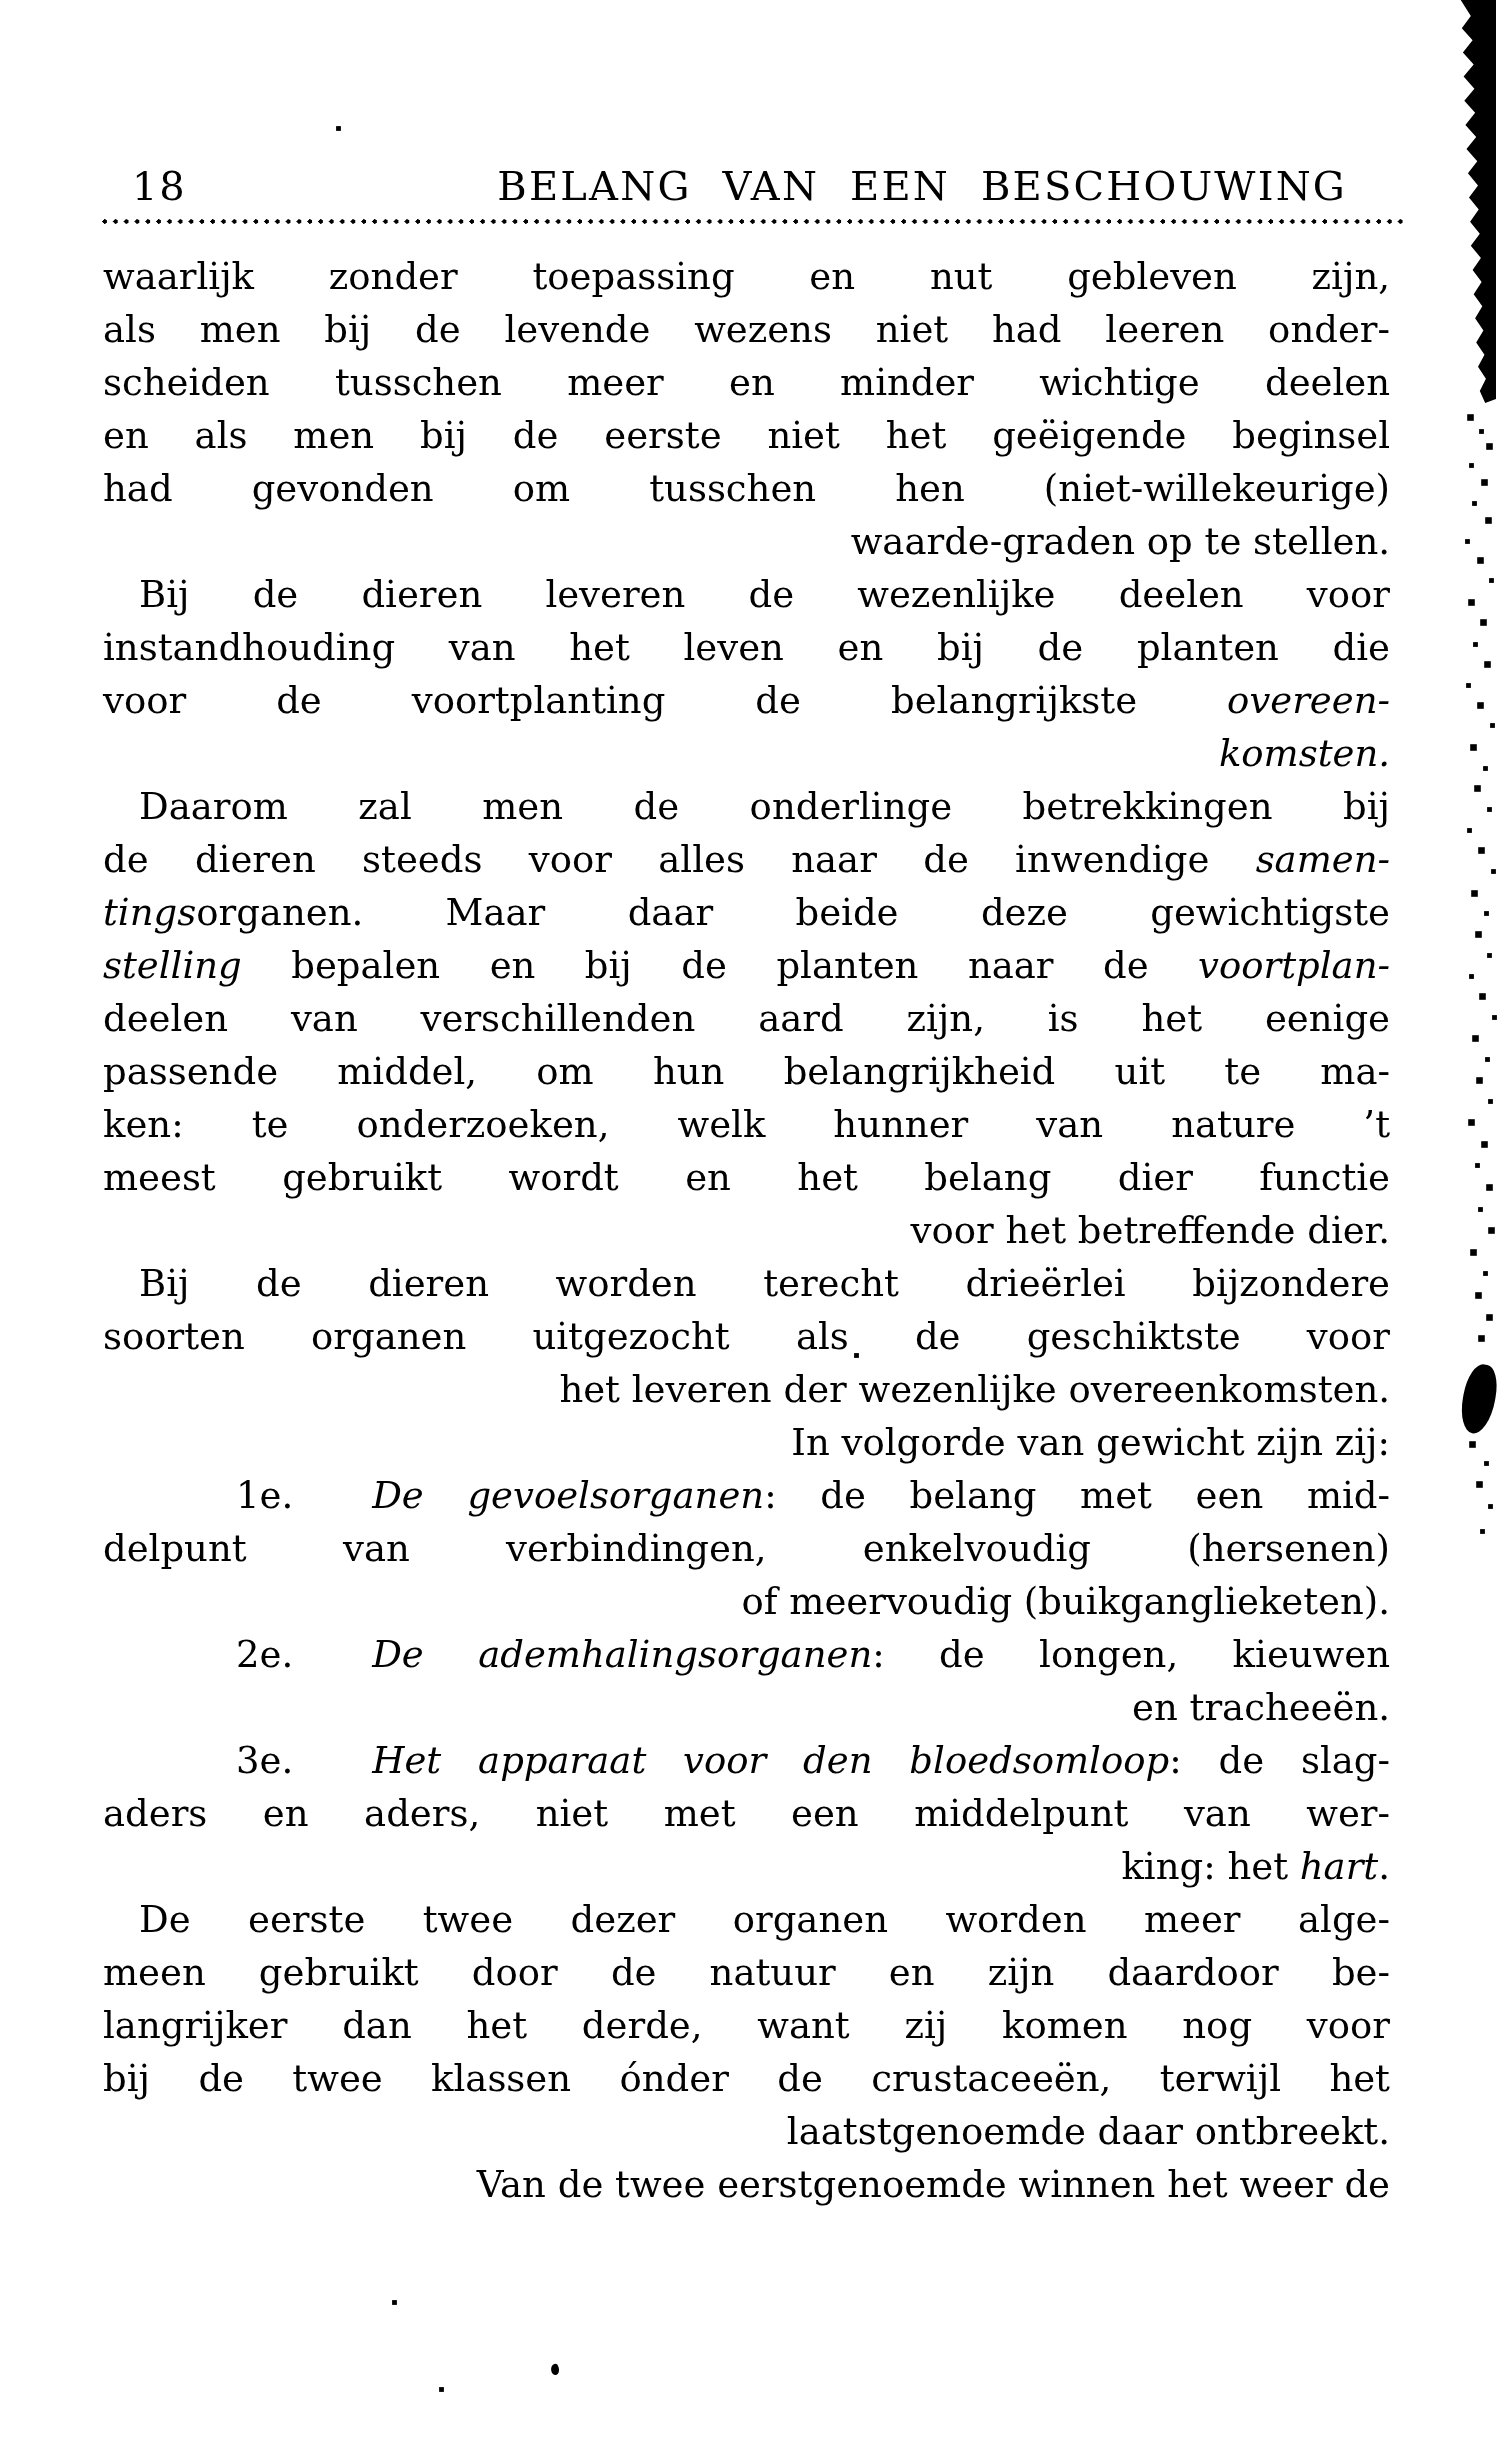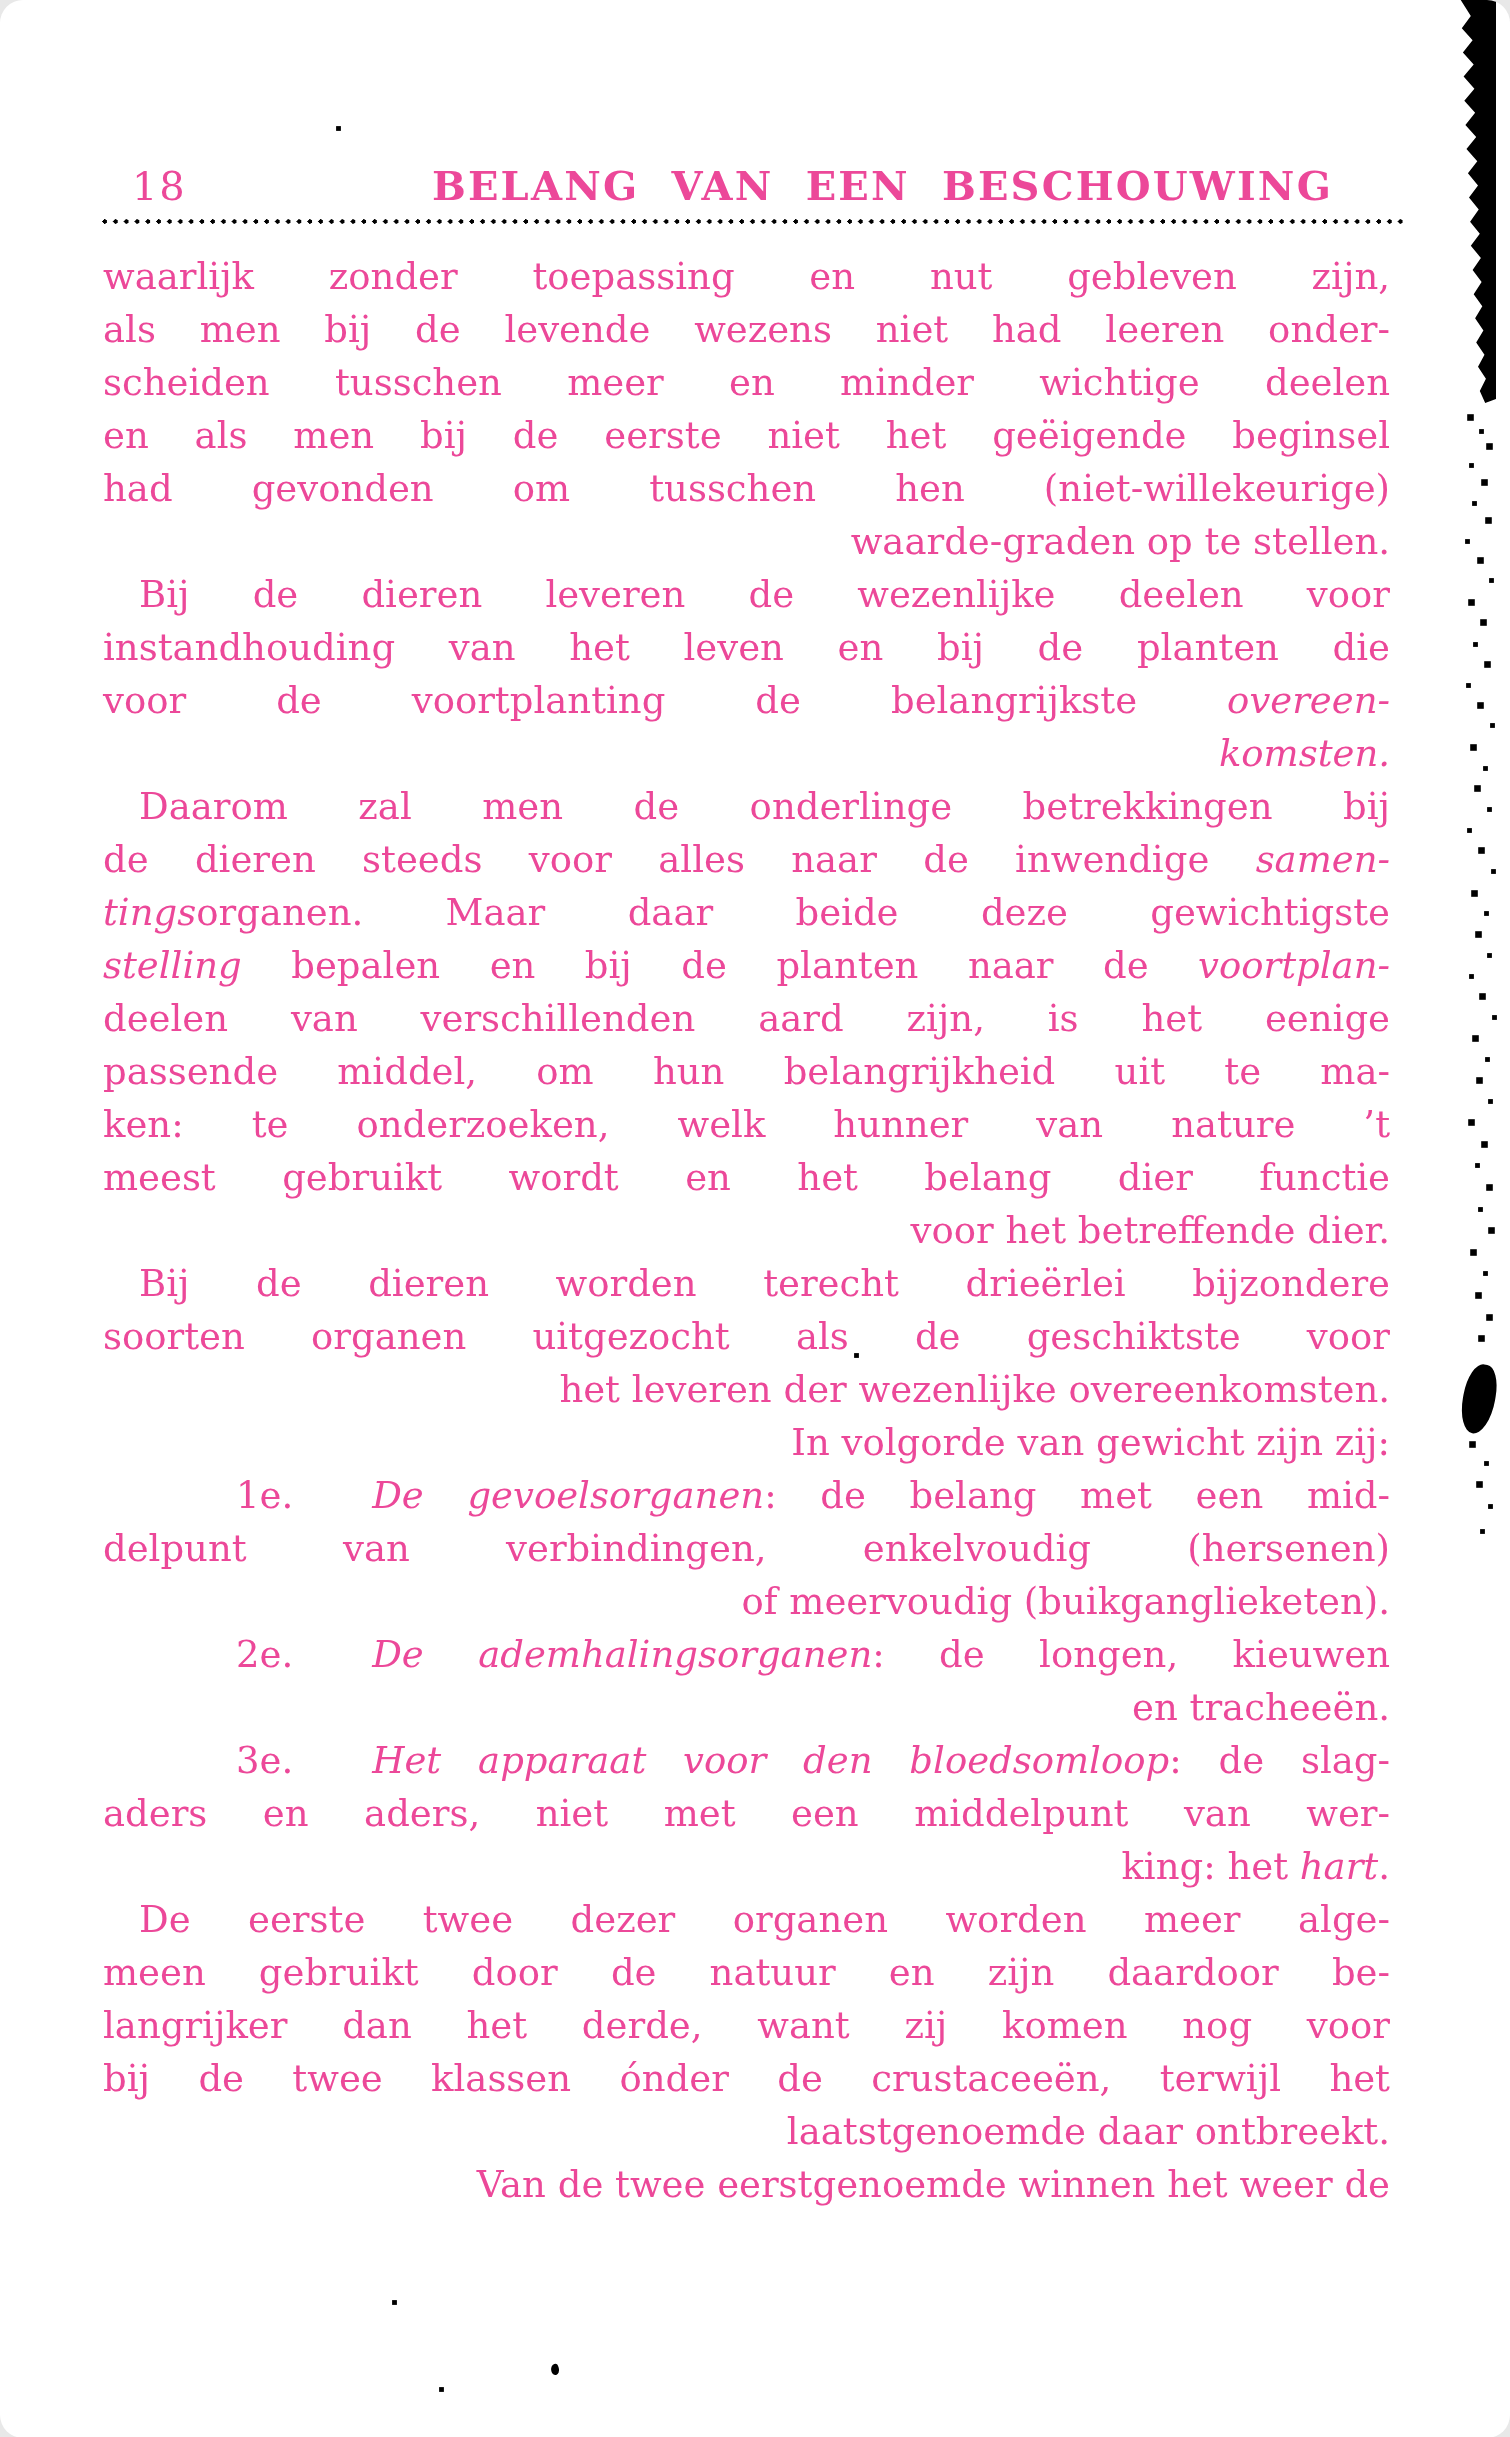--- a/index.html
+++ b/index.html
@@ -4,47 +4,45 @@
 <style>
   html, body { margin: 0; padding: 0; }
   body { background: #e8e8e8; }
   .page {
     position: relative;
     width: 1510px;
     height: 2438px;
     margin: 0 auto;
     background: #ffffff;
     overflow: hidden;
-    color: #ec4899;
+    color: #000000;
     font-family: "DejaVu Serif", "Liberation Serif", serif;
-    border-radius: 23px;
   }
 
   
   .running-header {
     position: absolute;
     left: 103px;
     top: 166px;
     width: 1300px;
     display: flex;
     justify-content: space-between;
     align-items: baseline;
     font-size: 40px;
     line-height: 1;
     white-space: nowrap;
   }
   .page-number {
     margin-left: 29px;
     letter-spacing: 1.8px;
   }
   .running-title {
-    margin-right: 70px;
+    margin-right: 56px;
     letter-spacing: 2.2px;
     word-spacing: 16px;
-    font-weight: bold;
   }
 
   
   .dotted-rule {
     position: absolute;
     left: 102px;
     top: 219px;
     width: 1305px;
     height: 5.4px;
     background-image: radial-gradient(circle 2.3px at 2.7px 50%, #000 2.2px, transparent 2.4px);

